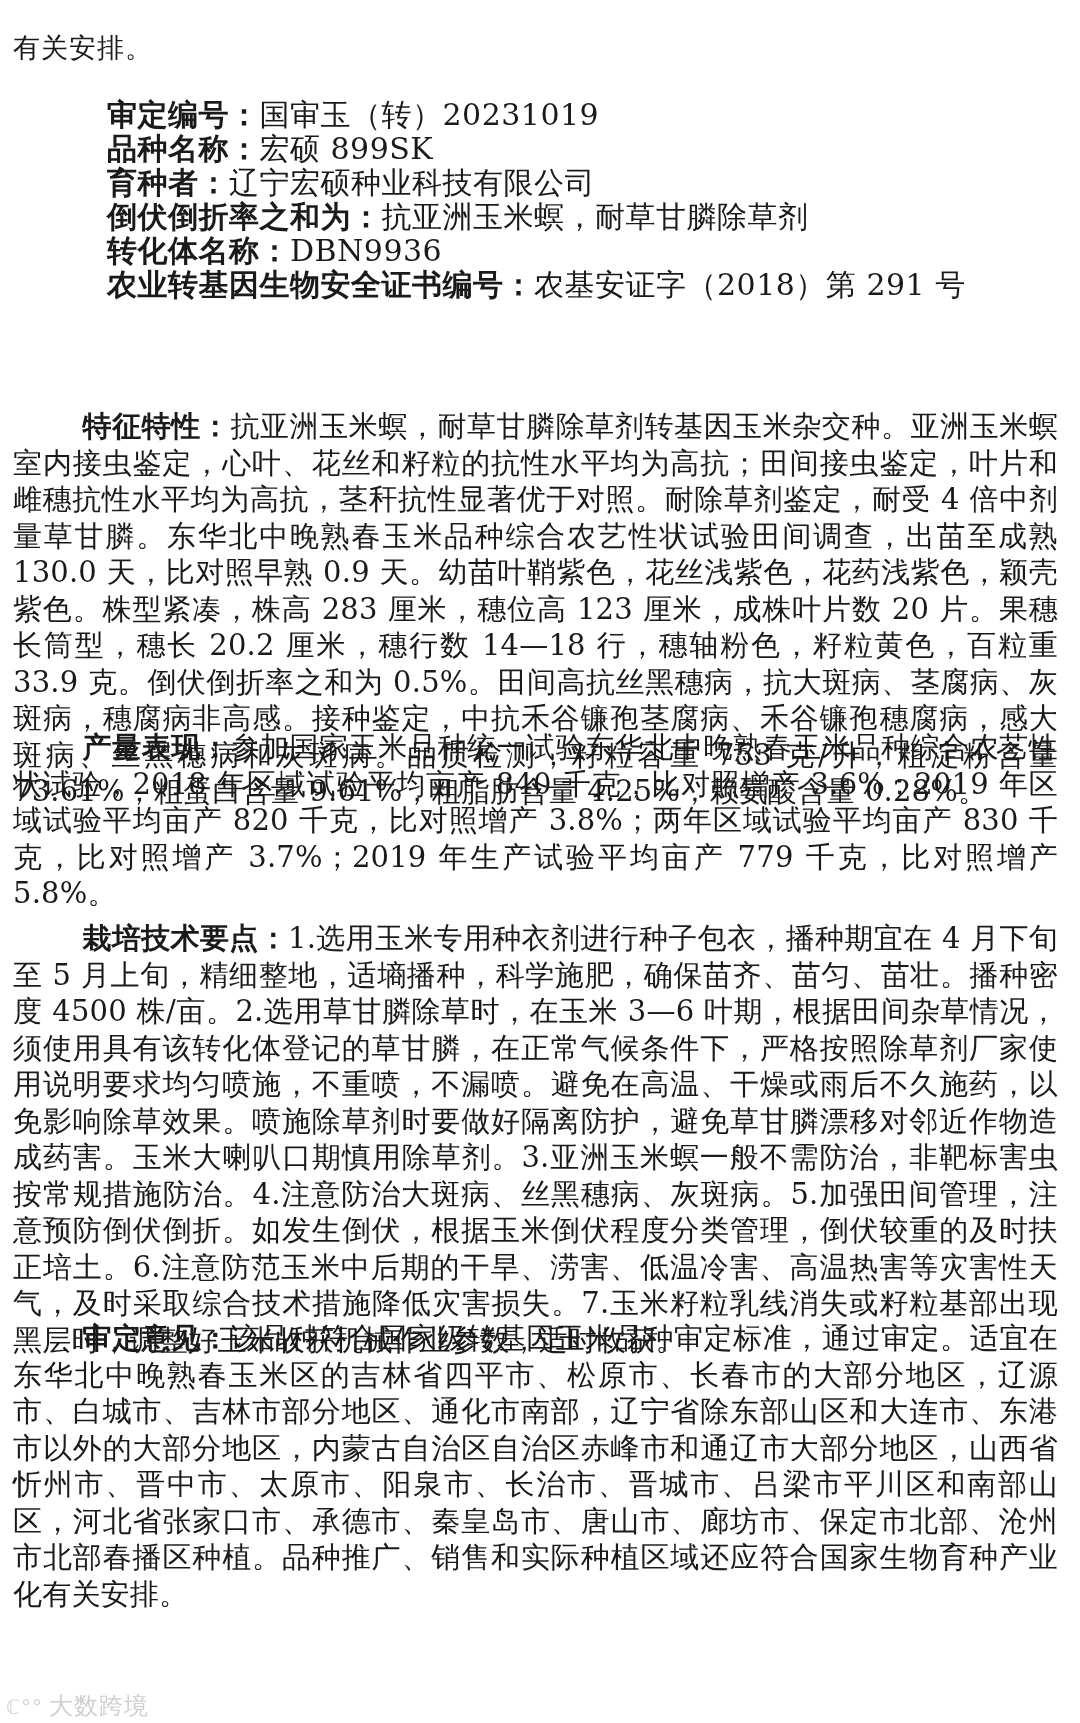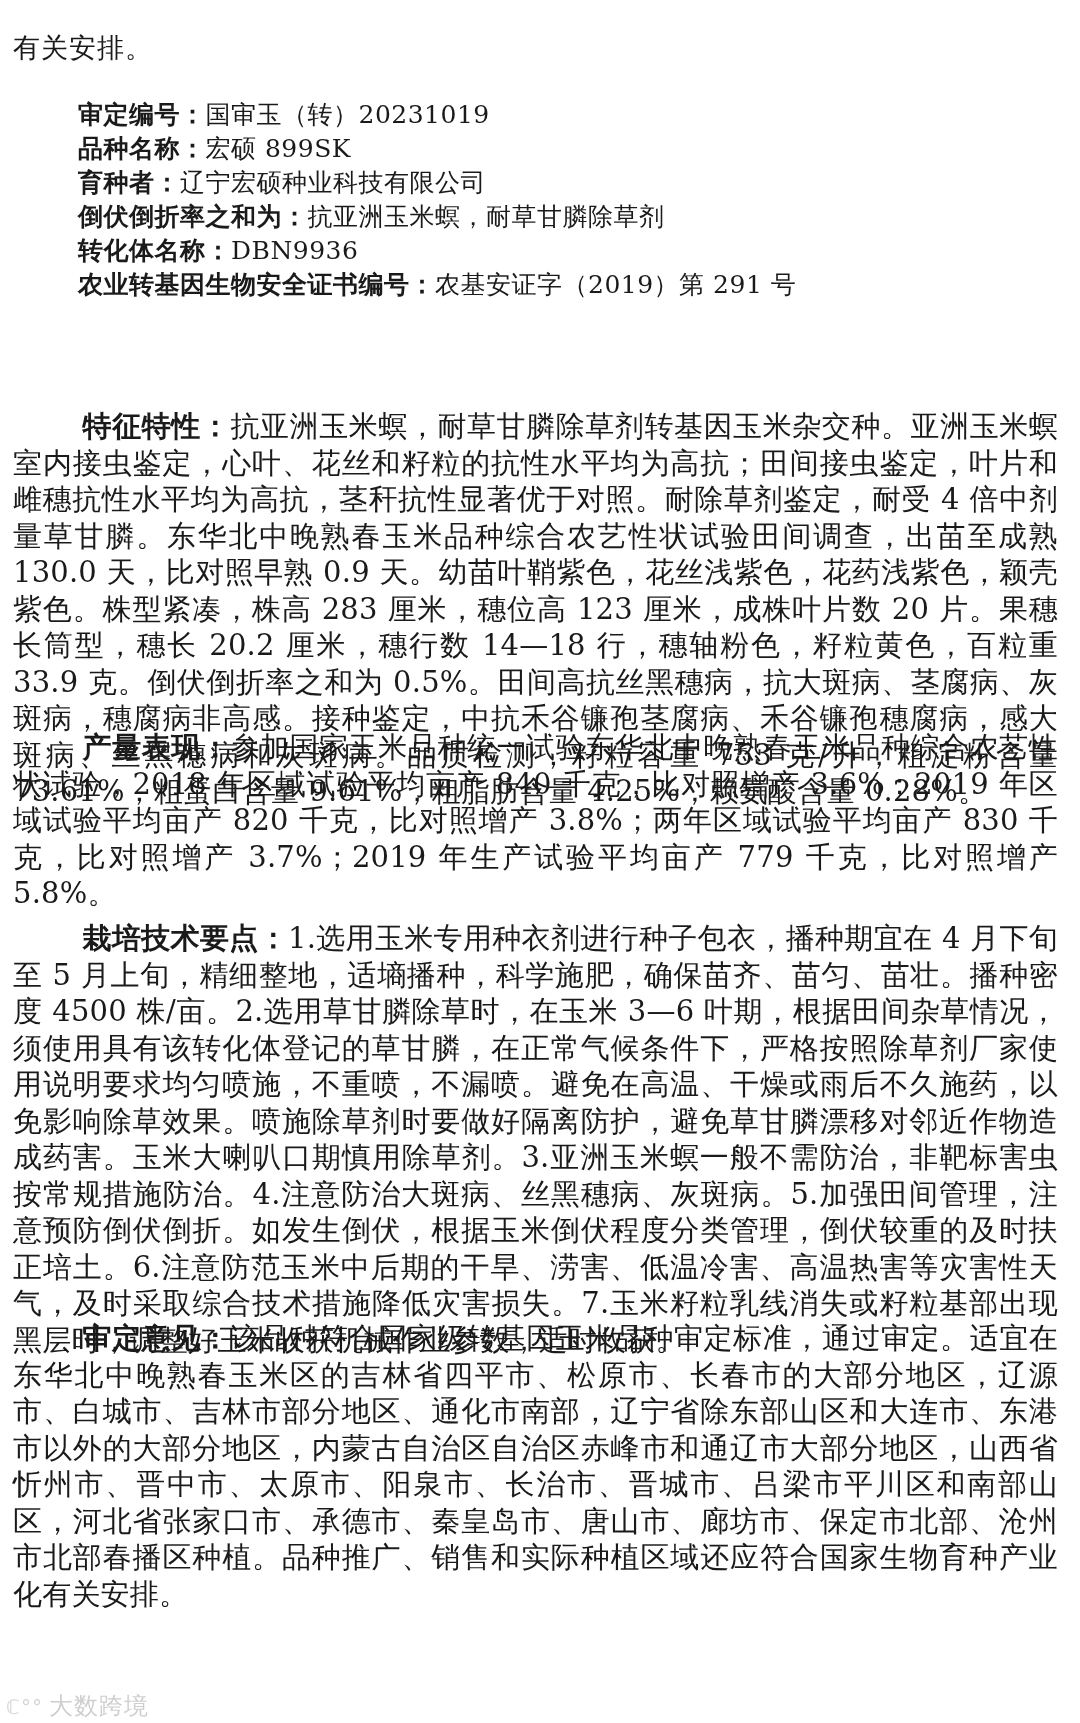--- a/index.html
+++ b/index.html
@@ -3,21 +3,21 @@
 <meta charset="utf-8">
 <style>
   html, body { margin:0; padding:0; background:#ffffff; }
   body {
     width:1080px; height:1723px; position:relative; overflow:hidden;
     font-family: "DejaVu Serif", "Liberation Serif", serif;
     color:#1a1a1a;
   }
   .line-top { position:absolute; top:30px; left:13px; font-size:27px; letter-spacing:1px; }
   .fields { position:absolute; top:98px; left:78px; }
-  .field { font-size:25px; height:34px; line-height:34px; white-space:nowrap; letter-spacing:0.5px; }
+  .field { font-size:30px; height:34px; line-height:34px; white-space:nowrap; letter-spacing:0.5px;margin-left:29px; }
   .label { font-family: "DejaVu Sans", "Liberation Sans", sans-serif; font-weight:bold; }
   .para {
     position:absolute; left:13px; width:1045px;
     font-size:29px; line-height:36.5px; text-indent:2.4em;
     text-align:justify; letter-spacing:0.2px;
   }
   .watermark {
     position:absolute; left:6px; top:1690px; font-size:24px;
     font-family: "DejaVu Sans", "Liberation Sans", sans-serif;
     color:#cfcfcf; font-weight:normal; letter-spacing:1px;
@@ -28,21 +28,21 @@
 <body>
 
 <div class="line-top">有关安排。</div>
 
 <div class="fields">
   <div class="field"><span class="label">审定编号：</span><span>国审玉（转）20231019</span></div>
   <div class="field"><span class="label">品种名称：</span><span>宏硕 899SK</span></div>
   <div class="field"><span class="label">育种者：</span><span>辽宁宏硕种业科技有限公司</span></div>
   <div class="field"><span class="label">倒伏倒折率之和为：</span><span>抗亚洲玉米螟，耐草甘膦除草剂</span></div>
   <div class="field"><span class="label">转化体名称：</span><span>DBN9936</span></div>
-  <div class="field"><span class="label">农业转基因生物安全证书编号：</span><span>农基安证字（2019）第 291 号</span></div>
+  <div class="field"><span class="label">农业转基因生物安全证书编号：</span><span>农基安证字（2018）第 291 号</span></div>
 </div>
 
 <div class="para" style="top:408px;"><span class="label">特征特性：</span><span>抗亚洲玉米螟，耐草甘膦除草剂转基因玉米杂交种。亚洲玉米螟室内接虫鉴定，心叶、花丝和籽粒的抗性水平均为高抗；田间接虫鉴定，叶片和雌穗抗性水平均为高抗，茎秆抗性显著优于对照。耐除草剂鉴定，耐受 4 倍中剂量草甘膦。东华北中晚熟春玉米品种综合农艺性状试验田间调查，出苗至成熟 130.0 天，比对照早熟 0.9 天。幼苗叶鞘紫色，花丝浅紫色，花药浅紫色，颖壳紫色。株型紧凑，株高 283 厘米，穗位高 123 厘米，成株叶片数 20 片。果穗长筒型，穗长 20.2 厘米，穗行数 14—18 行，穗轴粉色，籽粒黄色，百粒重 33.9 克。倒伏倒折率之和为 0.5%。田间高抗丝黑穗病，抗大斑病、茎腐病、灰斑病，穗腐病非高感。接种鉴定，中抗禾谷镰孢茎腐病、禾谷镰孢穗腐病，感大斑病、丝黑穗病和灰斑病。品质检测，籽粒容重 753 克/升，粗淀粉含量 73.61%，粗蛋白含量 9.61%，粗脂肪含量 4.25%，赖氨酸含量 0.28%。</span></div>
 
 <div class="para" style="top:729px;"><span class="label">产量表现：</span><span>参加国家玉米品种统一试验东华北中晚熟春玉米品种综合农艺性状试验，2018 年区域试验平均亩产 840 千克，比对照增产 3.6%；2019 年区域试验平均亩产 820 千克，比对照增产 3.8%；两年区域试验平均亩产 830 千克，比对照增产 3.7%；2019 年生产试验平均亩产 779 千克，比对照增产 5.8%。</span></div>
 
 <div class="para" style="top:920px;"><span class="label">栽培技术要点：</span><span>1.选用玉米专用种衣剂进行种子包衣，播种期宜在 4 月下旬至 5 月上旬，精细整地，适墒播种，科学施肥，确保苗齐、苗匀、苗壮。播种密度 4500 株/亩。2.选用草甘膦除草时，在玉米 3—6 叶期，根据田间杂草情况，须使用具有该转化体登记的草甘膦，在正常气候条件下，严格按照除草剂厂家使用说明要求均匀喷施，不重喷，不漏喷。避免在高温、干燥或雨后不久施药，以免影响除草效果。喷施除草剂时要做好隔离防护，避免草甘膦漂移对邻近作物造成药害。玉米大喇叭口期慎用除草剂。3.亚洲玉米螟一般不需防治，非靶标害虫按常规措施防治。4.注意防治大斑病、丝黑穗病、灰斑病。5.加强田间管理，注意预防倒伏倒折。如发生倒伏，根据玉米倒伏程度分类管理，倒伏较重的及时扶正培土。6.注意防范玉米中后期的干旱、涝害、低温冷害、高温热害等灾害性天气，及时采取综合技术措施降低灾害损失。7.玉米籽粒乳线消失或籽粒基部出现黑层时，调整好玉米收获机械作业参数，适时收获。</span></div>
 
 <div class="para" style="top:1320px;"><span class="label">审定意见：</span><span>该品种符合国家级转基因玉米品种审定标准，通过审定。适宜在东华北中晚熟春玉米区的吉林省四平市、松原市、长春市的大部分地区，辽源市、白城市、吉林市部分地区、通化市南部，辽宁省除东部山区和大连市、东港市以外的大部分地区，内蒙古自治区自治区赤峰市和通辽市大部分地区，山西省忻州市、晋中市、太原市、阳泉市、长治市、晋城市、吕梁市平川区和南部山区，河北省张家口市、承德市、秦皇岛市、唐山市、廊坊市、保定市北部、沧州市北部春播区种植。品种推广、销售和实际种植区域还应符合国家生物育种产业化有关安排。</span></div>
 

